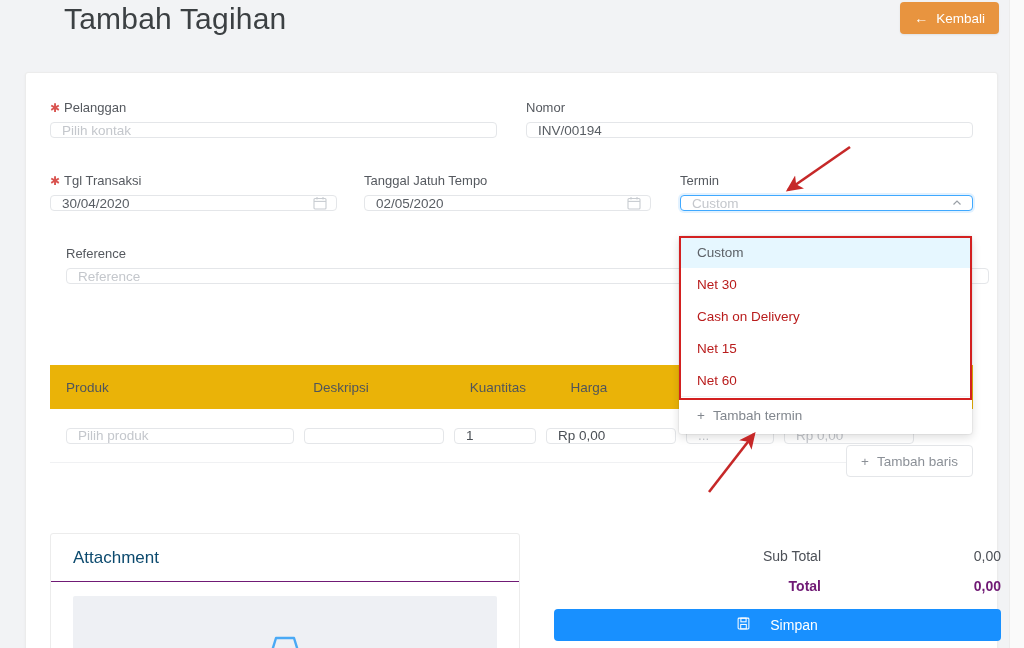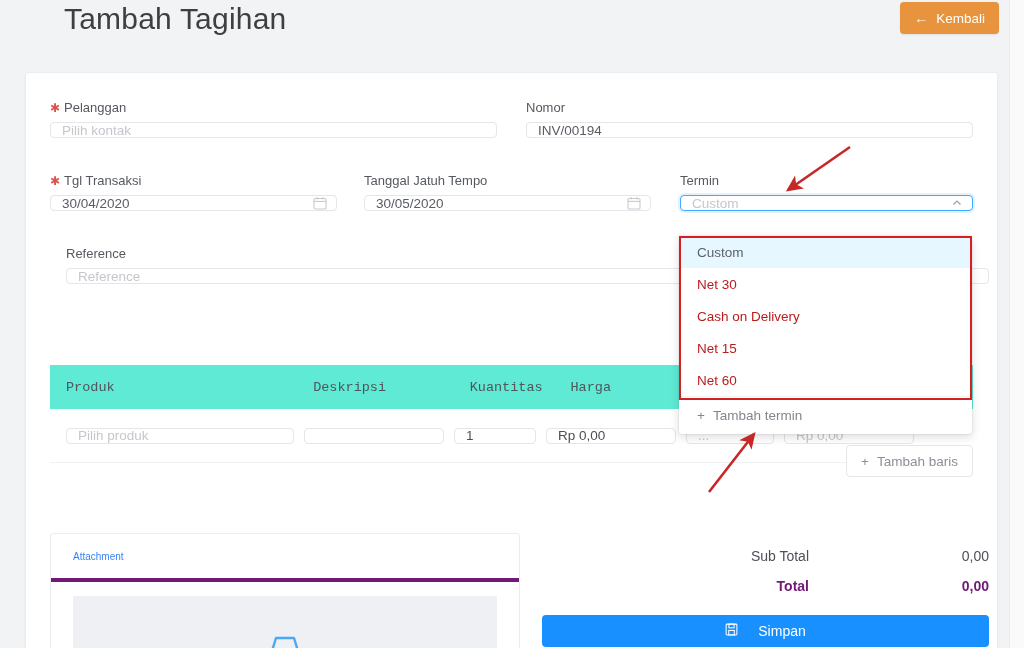--- a/index.html
+++ b/index.html
@@ -75,25 +75,24 @@
 
   .inp.focused {
     border: 1px solid #40a9ff;
     box-shadow: 0 0 0 2px rgba(24,144,255,.12);
   }
 
   
   .tbl { position: absolute; left: 24px; top: 292px; width: 923px; }
   .tbl-head {
     display: flex; align-items: center;
-    background: #5eead4;
+    background: #eab308;
     height: 44px;
     font-size: 13.5px; color: #50555b;
     padding: 0 16px;
-    font-family: Liberation Mono, monospace;
   }
   .tbl-row {
     display: flex; align-items: center;
     height: 54px; padding: 0 16px;
     border-bottom: 1px solid #f0f1f3;
   }
   .c-produk { width: 228px; }
   .c-desk   { width: 140px; margin-left: 10px; }
   .c-kuan   { width: 82px;  margin-left: 10px; }
   .c-harga  { width: 130px; margin-left: 10px; }
@@ -116,42 +115,42 @@
   }
 
   
   .attach {
     position: absolute; left: 24px; top: 460px;
     width: 470px; height: 160px;
     border: 1px solid #ececec; border-radius: 3px; background: #fff;
   }
   .attach-head {
     height: 48px; display: flex; align-items: center;
-    padding: 0 22px; font-size: 10px; color: #3b82f6;
-    border-bottom: 4px solid #701a75;
+    padding: 0 22px; font-size: 17px; color: #0c4a6e;
+    border-bottom: 1px solid #701a75;
   }
   .attach-body { padding: 14px 22px 0 22px; }
   .dropzone {
     height: 92px; background: #eef0f4;
     border-radius: 2px;
     display: flex; align-items: center; justify-content: center;
     padding-top: 18px;
   }
 
   
-  .totals { position: absolute; left: 516px; top: 468px; width: 447px; }
+  .totals { position: absolute; left: 528px; top: 468px; width: 447px; }
   .t-row {
     display: flex; justify-content: space-between;
     font-size: 14px; color: #4c5057;
     padding: 7px 0;
   }
   .t-row .t-lbl { width: 285px; text-align: right; padding-right: 18px; }
   .t-row.total { font-weight: bold; color: #701a75; }
   .btn-save {
-    margin-top: 14px; width: 447px; height: 32px;
+    margin-top: 8px; width: 447px; height: 32px;
     background: #1890ff; border: none; border-radius: 4px;
     color: #fff; font-size: 14px;
     display: flex; align-items: center; justify-content: center; gap: 20px;
     cursor: pointer; font-family: "Liberation Sans", sans-serif;
   }
 
   
   .dropdown {
     position: absolute; left: 679px; top: 236px;
     width: 293px;
@@ -238,21 +237,21 @@
         </span>
       </div>
     </div>
 
     <div class="f-jatuh">
       <div class="field-label">
         <span>Tanggal Jatuh Tempo</span>
       </div>
       <div class="inp-wrap">
         <div class="inp">
-          <span class="val">30/05/2020</span>
+          <span class="val">02/05/2020</span>
         </div>
         <span class="inp-icon">
           <svg width="14" height="14" viewBox="0 0 14 14" fill="none" stroke="#c8ccd1" stroke-width="1.1">
             <rect x="1" y="2.5" width="12" height="10.5" rx="1"></rect>
             <line x1="1" y1="5.4" x2="13" y2="5.4"></line>
             <line x1="4" y1="1" x2="4" y2="3.6"></line>
             <line x1="10" y1="1" x2="10" y2="3.6"></line>
           </svg>
         </span>
       </div>

